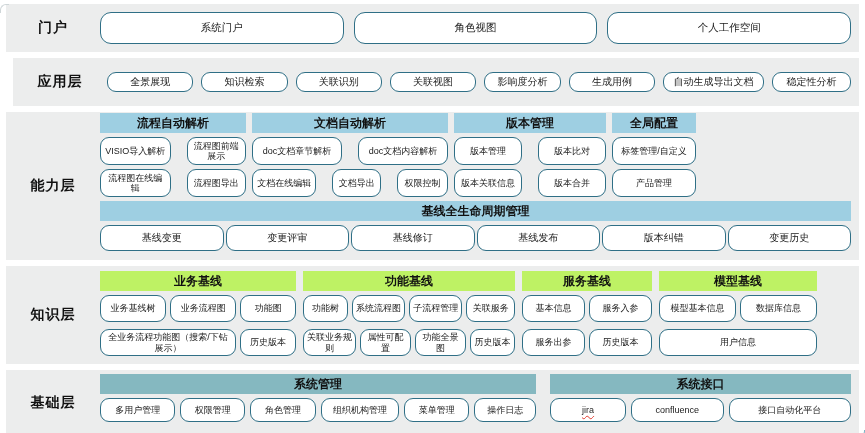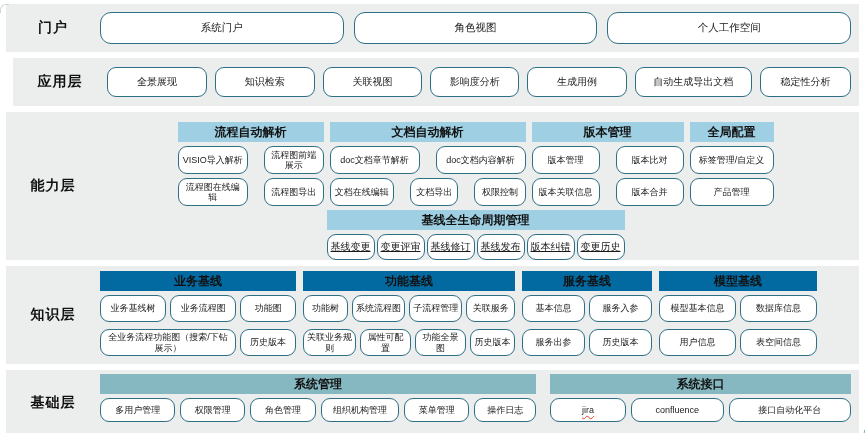--- a/index.html
+++ b/index.html
@@ -49,41 +49,41 @@
     overflow:hidden;
   }
   .pill.big{font-size:10.5px;border-radius:11px;}
 
   
   .portal-row{display:flex;gap:10px;width:100%;align-items:center;}
   .portal-row .pill{height:32px;flex:1;}
 
   
   .app-row{display:flex;gap:8px;width:100%;}
-  .app-row .pill{height:30px;font-size:10px;padding:0 4px;}
+  .app-row .pill{height:20px;font-size:10px;padding:0 4px;}
 
   
   .ghead{
     display:flex;align-items:center;justify-content:center;
     font-size:12px;font-weight:bold;color:#111;
     height:20px;box-sizing:border-box;
   }
   .ghead.sky{background:#9ecfe2;}
-  .ghead.gray{background:#0369a1;}
+  .ghead.gray{background:#bef264;}
   .ghead.teal{background:#85b8c0;}
 
   
-  .cap-body{display:flex;flex-direction:column;gap:4px;padding:10px 0;height:100%;box-sizing:border-box;align-items:center;}
+  .cap-body{display:flex;flex-direction:column;gap:4px;padding:1px 0;height:100%;box-sizing:border-box;}
   .cap-groups{display:flex;gap:6px;}
   .cap-group{display:flex;flex-direction:column;gap:4px;}
   .cap-group .grow{display:flex;gap:16px;}
   .cap-group .pill{height:28px;}
 
   .lifecycle{display:flex;flex-direction:column;gap:4px;}
-  .life-row{display:flex;gap:2px;text-decoration:underline;}
+  .life-row{display:flex;gap:2px;}
   .life-row .pill{flex:1;height:26px;font-size:10px;}
 
   
   .know-body{display:flex;gap:7px;padding:5px 0;height:100%;box-sizing:border-box;}
   .know-group{display:flex;flex-direction:column;gap:4px;}
   .know-group .grow{display:flex;gap:4px;flex:1;}
   .know-group .pill{height:27px;}
 
   
   .base-body{display:flex;gap:14px;padding:4px 0;height:100%;box-sizing:border-box;}
@@ -112,20 +112,21 @@
       </div>
     </div>
   </div>
 
   <div class="band app">
     <div class="layer-label">应用层</div>
     <div class="band-body">
       <div class="app-row">
         <div class="pill" style="flex:1.05">全景展现</div>
         <div class="pill" style="flex:1.05">知识检索</div>
+        <div class="pill" style="flex:1.05">关联识别</div>
         <div class="pill" style="flex:1.05">关联视图</div>
         <div class="pill" style="flex:0.92">影响度分析</div>
         <div class="pill" style="flex:1.05">生成用例</div>
         <div class="pill" style="flex:1.25">自动生成导出文档</div>
         <div class="pill" style="flex:0.95">稳定性分析</div>
       </div>
     </div>
   </div>
 
   <div class="band cap">
@@ -248,21 +249,20 @@
         </div>
 
         <div class="know-group" style="width:158px">
           <div class="ghead gray">模型基线</div>
           <div class="grow">
             <div class="pill" style="flex:1">模型基本信息</div>
             <div class="pill" style="flex:1">数据库信息</div>
           </div>
           <div class="grow">
             <div class="pill" style="flex:1">用户信息</div>
-            <div class="pill" style="flex:1">表空间信息</div>
           </div>
         </div>
 
       </div>
     </div>
   </div>
 
   <div class="band base">
     <div class="layer-label">基础层</div>
     <div class="band-body">

